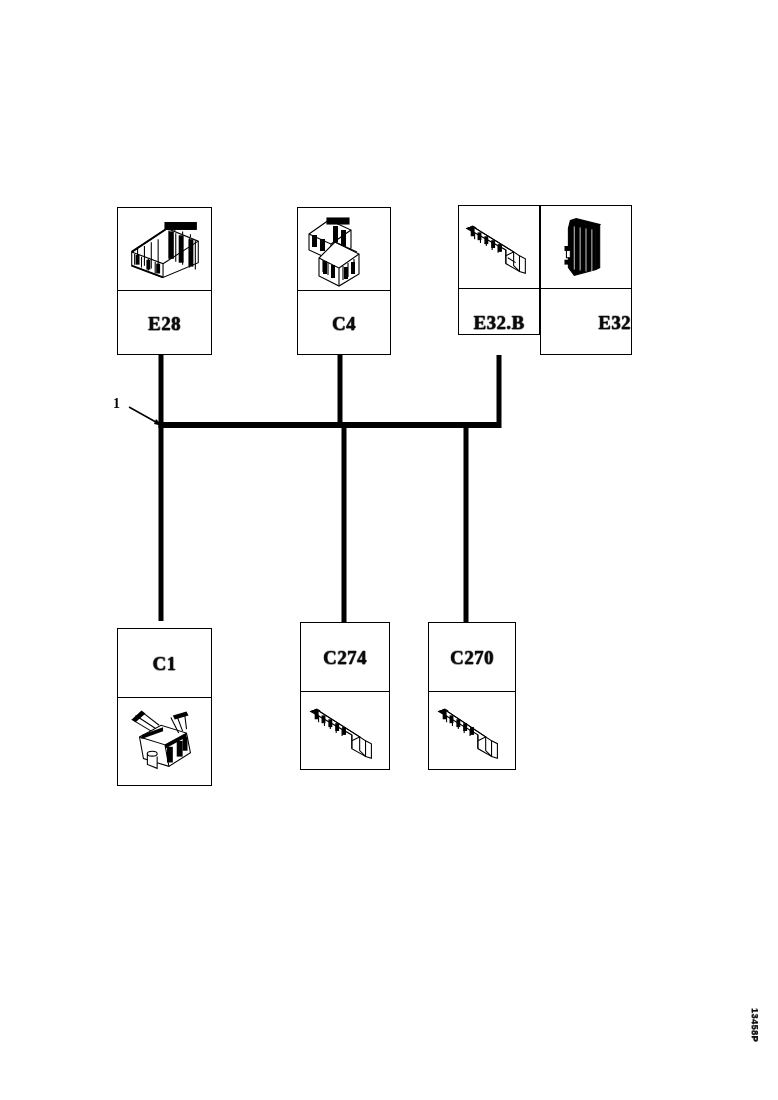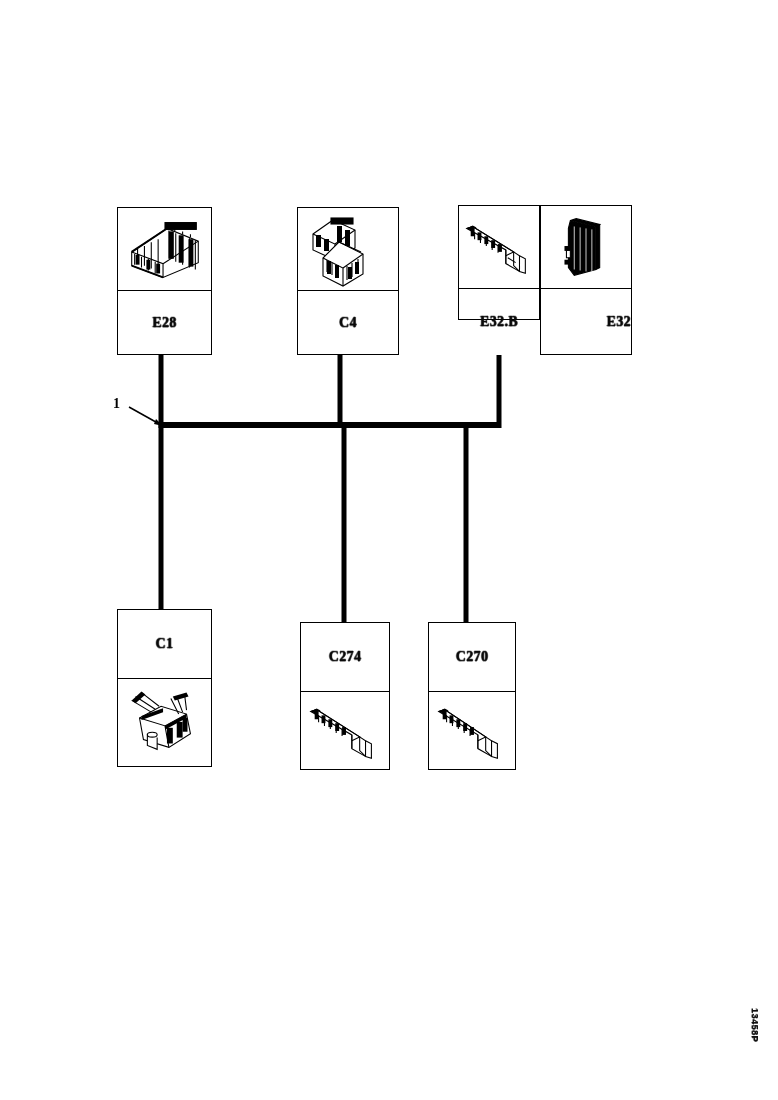--- a/index.html
+++ b/index.html
@@ -49,21 +49,21 @@
   }
   .divider {
     position: absolute;
     left: 0;
     right: 0;
     height: 0;
     border-top: 1.6px solid #000;
   }
   .label-text {
     font-family: "Liberation Serif", serif;
-    font-size: 14px;
+    font-size: 19px;
     font-weight: bold;
     color: #0a0a0a;
     letter-spacing: 0.4px;
     line-height: 1;
     white-space: nowrap;
     text-shadow:
        0.7px 0 0 rgba(0,0,0,0.55),
       -0.7px 0 0 rgba(0,0,0,0.35),
        0 0.7px 0 rgba(0,0,0,0.40),
        0 -0.6px 0 rgba(0,0,0,0.25);
@@ -140,21 +140,21 @@
           <rect x="39" y="56" width="4" height="10"></rect>
         </g>
       </svg>
     </div>
     <div class="divider" style="top:82px;"></div>
     <div class="cell-label" style="top:82px; width:100%; height:66px;">
       <span class="label-text">E28</span>
     </div>
   </div>
 
-  <div class="node-box" style="left:297px; top:207px; width:102px; height:148px;">
+  <div class="node-box" style="left:297px; top:207px; width:94px; height:148px;">
     <div class="cell-img" style="top:0; width:100%; height:82px;">
       <svg class="part" viewBox="0 0 90 82" xmlns="http://www.w3.org/2000/svg">
         <g stroke="#000" stroke-width="1.1" fill="none">
           <path d="M10 26 L30 12 L52 22 L52 40 L32 52 L10 42 Z" fill="#fff"></path>
           <path d="M10 26 L32 36 L32 52"></path>
           <path d="M32 36 L52 22"></path>
           <rect x="28" y="10" width="22" height="6" fill="#000"></rect>
           <path d="M36 34 L60 46 L60 66 L40 78 L20 68 L20 50 Z" fill="#fff"></path>
           <path d="M36 34 L58 44"></path>
           <path d="M20 50 L40 60 L40 78"></path>
@@ -173,21 +173,21 @@
           <rect x="52" y="54" width="4" height="12"></rect>
         </g>
       </svg>
     </div>
     <div class="divider" style="top:82px;"></div>
     <div class="cell-label" style="top:82px; width:100%; height:66px;">
       <span class="label-text">C4</span>
     </div>
   </div>
 
-  <div class="node-box" style="left:458px; top:205px; width:82px; height:115px;">
+  <div class="node-box" style="left:458px; top:205px; width:82px; height:130px;">
     <div class="cell-img" style="top:0; width:100%; height:82px;">
       <svg class="part" viewBox="0 0 82 82" xmlns="http://www.w3.org/2000/svg">
         <g stroke="#000" stroke-width="1.1" fill="none">
           <path d="M8 22 L48 44 L48 58 L62 66 L62 50 L56 46 L14 20 Z" fill="#fff"></path>
           <path d="M8 22 L14 20 L56 46 L48 50"></path>
           <path d="M48 44 L48 58"></path>
           <path d="M56 46 L56 60 L62 66"></path>
           <path d="M16 26 L16 33 M22 30 L22 37 M28 33 L28 40 M34 37 L34 44 M40 40 L40 47"></path>
           <path d="M50 52 L58 57"></path>
           <path d="M62 50 L68 53 L68 68 L62 66"></path>
@@ -225,21 +225,21 @@
           <rect x="24" y="54" width="6" height="5"></rect>
         </g>
       </svg>
     </div>
     <div class="divider" style="top:82px;"></div>
     <div class="cell-label" style="top:82px; width:100%; height:68px;justify-content:flex-end;">
       <span class="label-text">E32</span>
     </div>
   </div>
 
-  <div class="node-box" style="left:117px; top:609px; width:95px; height:158px;">
+  <div class="node-box" style="left:117px; top:628px; width:95px; height:158px;">
     <div class="cell-label" style="top:0; width:100%; height:68px;">
       <span class="label-text">C1</span>
     </div>
     <div class="divider" style="top:68px;"></div>
     <div class="cell-img" style="top:68px; width:100%; height:82px;">
       <svg class="part" viewBox="0 0 95 82" xmlns="http://www.w3.org/2000/svg">
         <g stroke="#000" stroke-width="1.1" fill="none">
           <path d="M22 40 L44 28 L70 36 L74 56 L52 70 L26 62 Z" fill="#fff"></path>
           <path d="M22 40 L48 48 L52 70"></path>
           <path d="M48 48 L70 36"></path>

